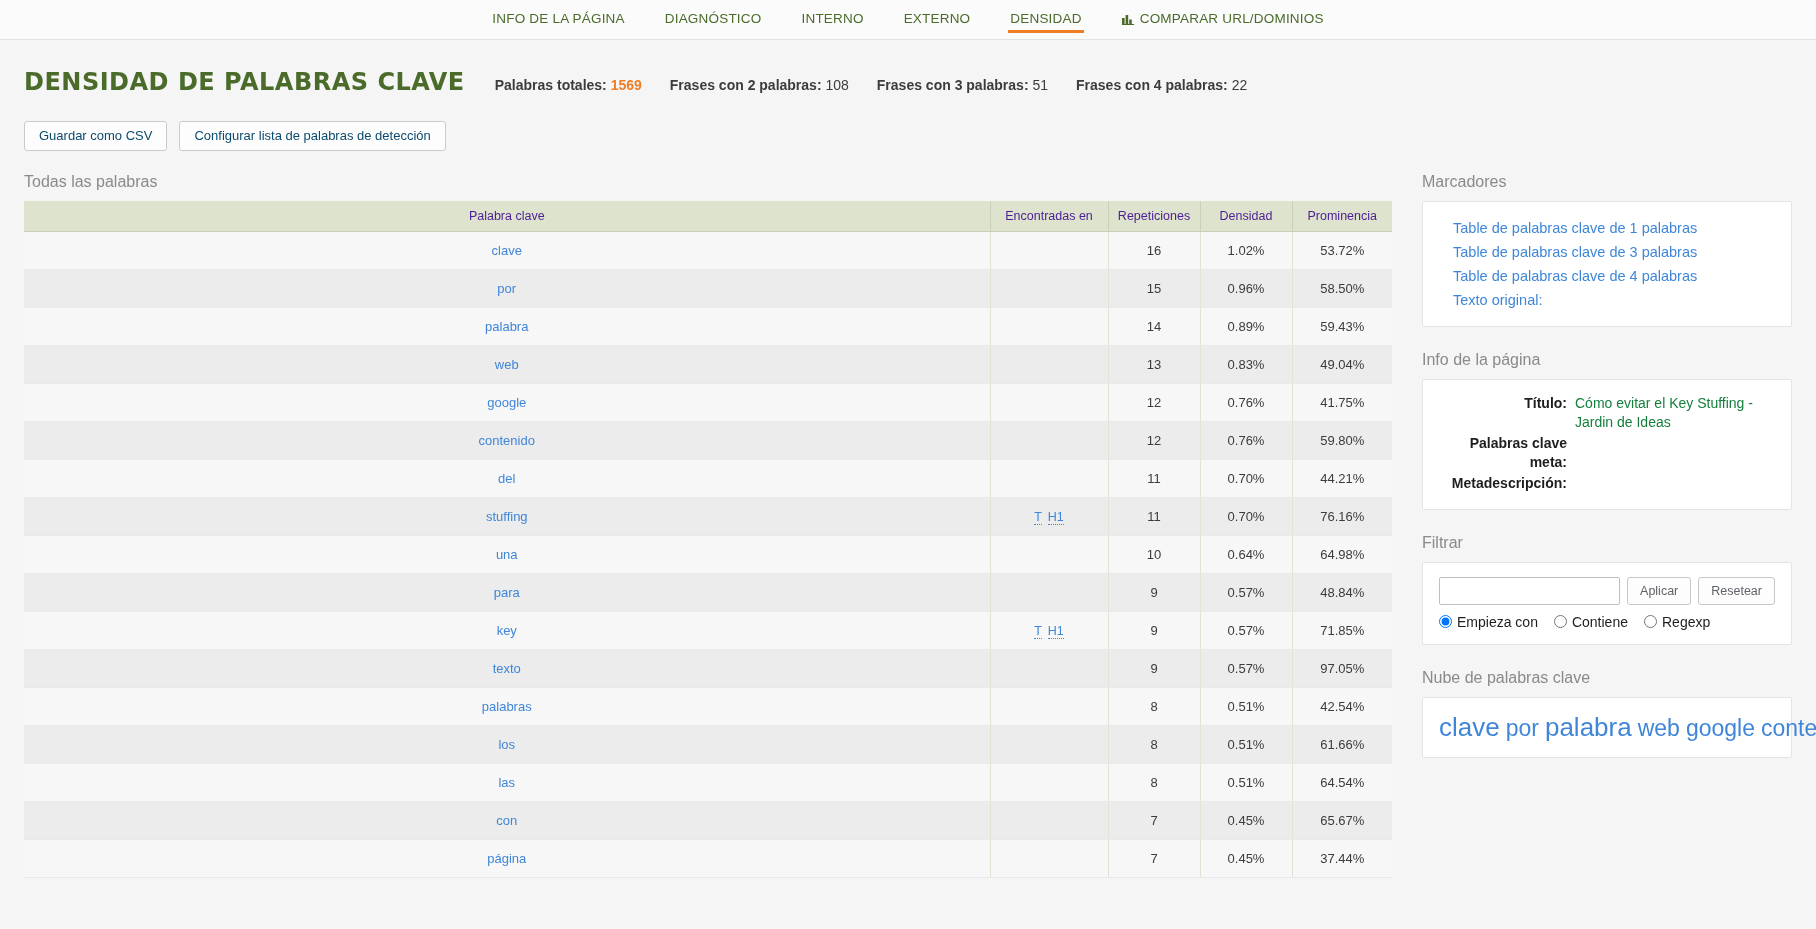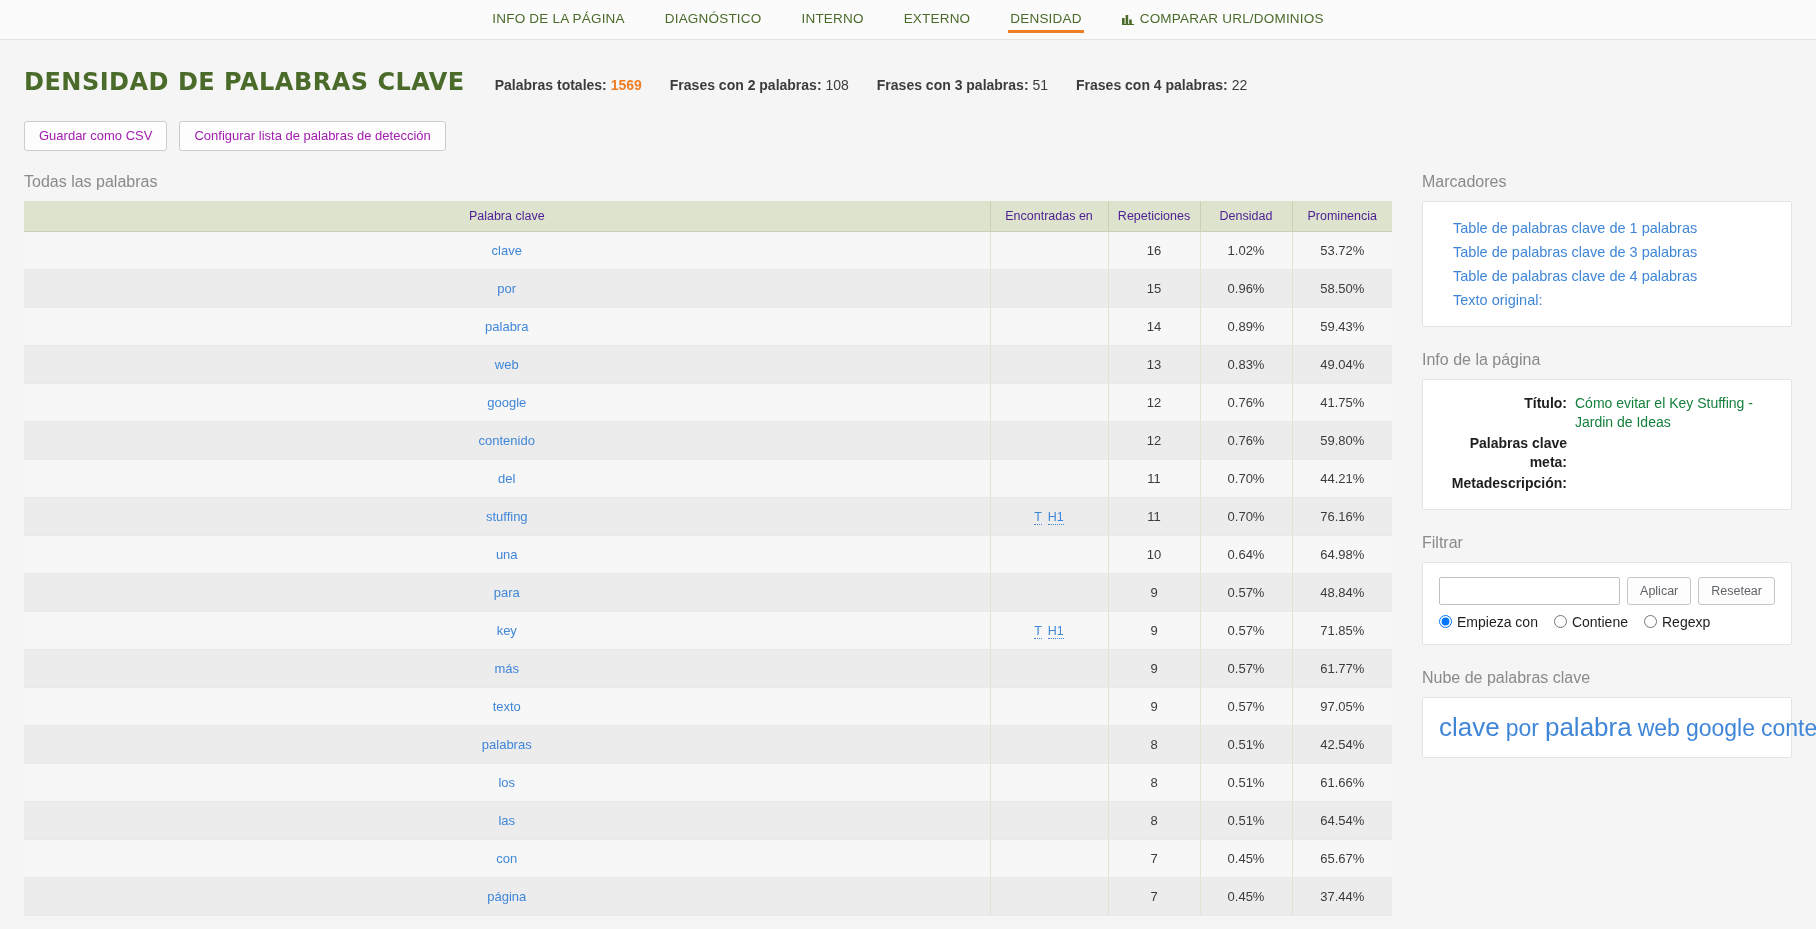--- a/index.html
+++ b/index.html
@@ -58,21 +58,21 @@
   .stat b { font-weight: 700; }
   .stat .hl { color: #ef7d23; font-weight: 700; }
 
   
   .btnrow { display: flex; gap: 12px; margin-top: 25px; }
   .btn {
     background: #fdfdfd;
     border: 1px solid #ccc;
     border-radius: 3px;
     font-size: 13px;
-    color: #a21caf;
+    color: #0c4a6e;
     padding: 7px 14px;
     font-family: "Liberation Sans", sans-serif;
     cursor: pointer;
     line-height: 1.1;
     text-align: center;
   }
 
   
   .cols { display: flex; gap: 30px; margin-top: 22px; align-items: flex-start; }
   .left { flex: 1 1 auto; min-width: 0; }
@@ -312,27 +312,20 @@
               <td>9</td>
               <td>0.57%</td>
               <td>48.84%</td>
             </tr>
             <tr>
               <td class="kwcell"><a href="#" class="lnk">key</a></td>
               <td class="found"><a href="#">T</a><a href="#">H1</a></td>
               <td>9</td>
               <td>0.57%</td>
               <td>71.85%</td>
-            </tr>
-            <tr>
-              <td class="kwcell"><a href="#" class="lnk">más</a></td>
-              <td class="found"></td>
-              <td>9</td>
-              <td>0.57%</td>
-              <td>61.77%</td>
             </tr>
             <tr>
               <td class="kwcell"><a href="#" class="lnk">texto</a></td>
               <td class="found"></td>
               <td>9</td>
               <td>0.57%</td>
               <td>97.05%</td>
             </tr>
             <tr>
               <td class="kwcell"><a href="#" class="lnk">palabras</a></td>

